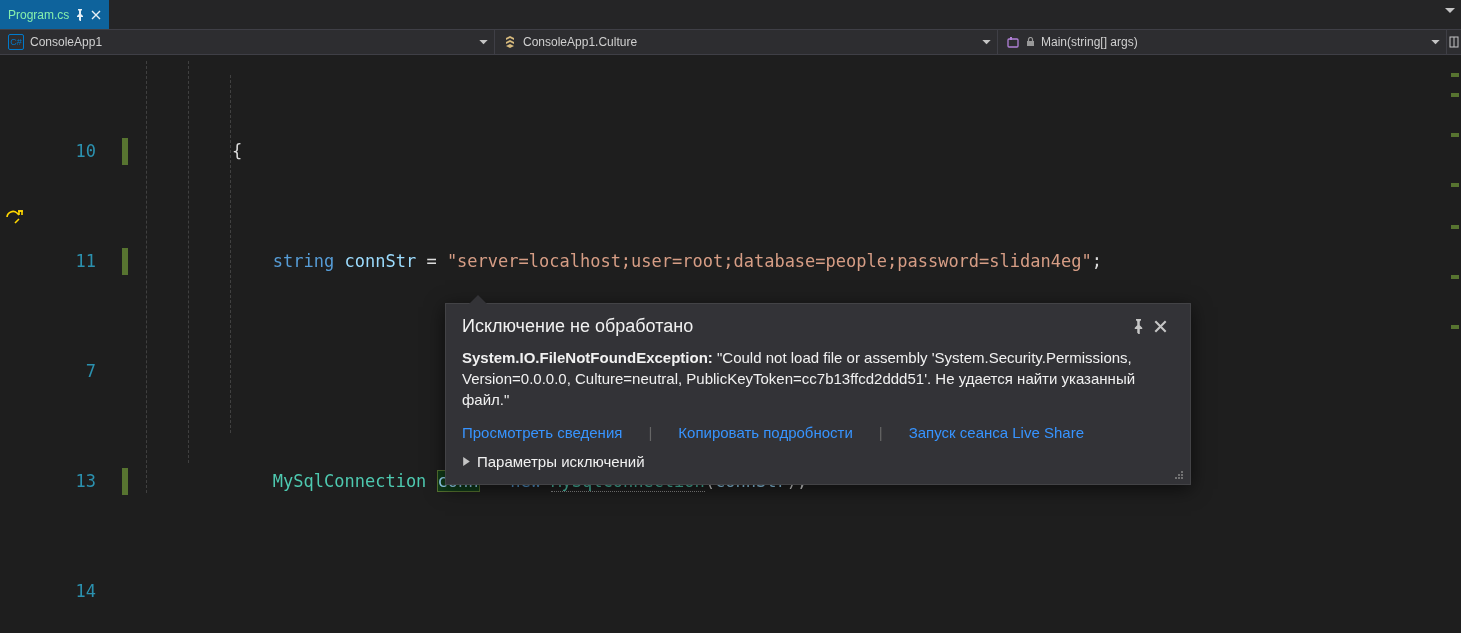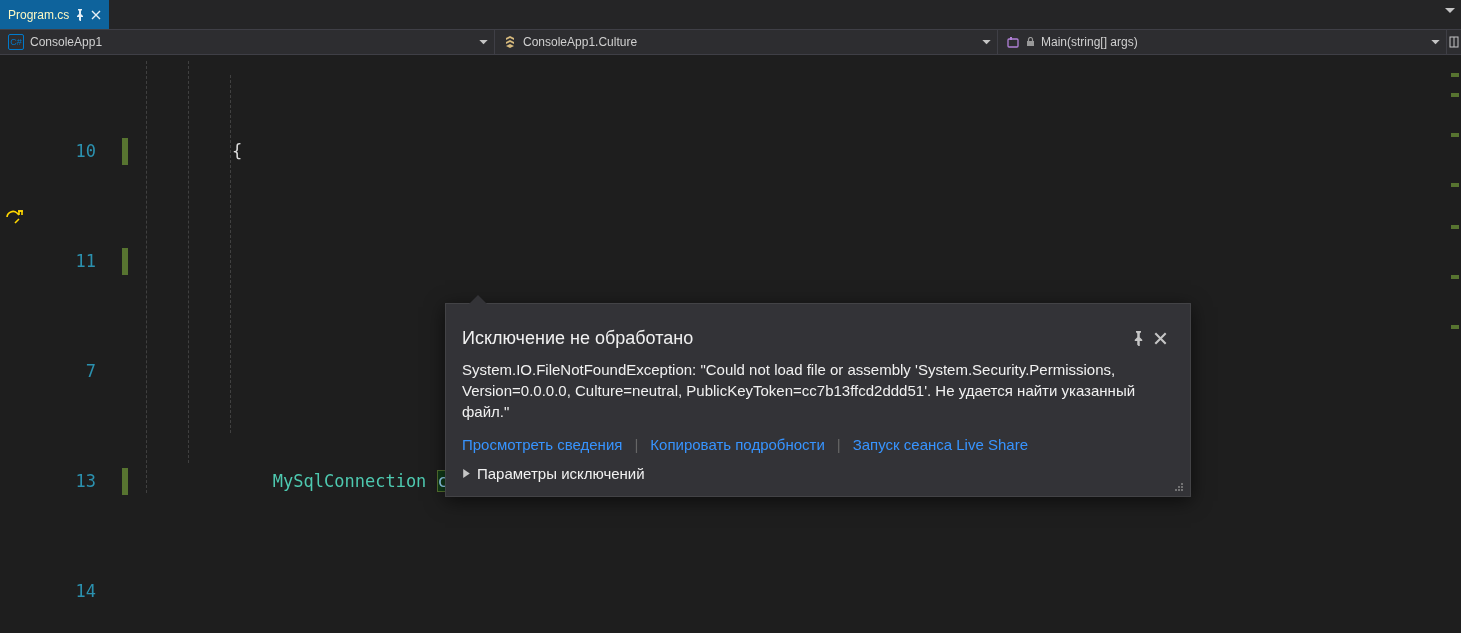--- a/index.html
+++ b/index.html
@@ -18,21 +18,21 @@
     --method:#dcdcaa;
     --hl:#113d6f;
     --hl2:#264f78;
     --popup:#333337;
     --link:#3794ff;
     --change:#577430;
   }
   .root{width:1461px;height:633px;position:relative;background:#1e1e1e}
   
   .tabstrip{height:29px;background:#252526;display:flex;align-items:stretch;position:relative}
-  .tab{display:flex;align-items:center;gap:6px;padding:0 8px;background:var(--tab-bg);color:#fef9c3;font-size:12px}
+  .tab{display:flex;align-items:center;gap:6px;padding:0 8px;background:var(--tab-bg);color:#86efac;font-size:12px}
   .tab .pin{opacity:.9}
   .tab .close{opacity:.9;font-family:monospace}
   .tabstrip .drop{position:absolute;right:6px;top:8px;color:#c5c5c5}
   
   .navbar{height:24px;background:var(--bar-bg);border-top:1px solid var(--bar-border);border-bottom:1px solid var(--bar-border);display:flex;align-items:stretch}
   .navseg{flex:1;display:flex;align-items:center;gap:6px;padding:0 8px;color:#d0d0d0;border-right:1px solid var(--bar-border);font-size:12px;position:relative}
   .navseg:last-child{border-right:none}
   .navseg .chev{position:absolute;right:6px;color:#c5c5c5}
   .badge{display:inline-flex;align-items:center;justify-content:center;width:14px;height:14px;font-size:9px;border:1px solid #007acc;color:#007acc;background:transparent;border-radius:2px}
   .cls-ico{color:#d7ba7d}
@@ -58,26 +58,26 @@
   .lv{color:var(--var)}
   .p{color:#dcdcdc}
   .sel2{background:#113d1a;border:1px solid var(--change);padding:0 0px}
   .dot-under{border-bottom:1px dotted #888}
   
   .rmap{position:absolute;right:0;top:0;bottom:0;width:12px;background:#1e1e1e}
   .rmark{position:absolute;right:2px;width:8px;height:4px;background:var(--change)}
   
   .popup{position:absolute;left:445px;top:248px;width:744px;background:var(--popup);border:1px solid #434346;box-shadow:0 4px 18px rgba(0,0,0,.6);font-size:15px;color:#f1f1f1}
   .popup .arrowtip{position:absolute;left:22px;top:-9px;width:0;height:0;border-left:10px solid transparent;border-right:10px solid transparent;border-bottom:10px solid var(--popup)}
-  .popup-hd{display:flex;align-items:center;padding:24px 14px 6px 16px}
+  .popup-hd{display:flex;align-items:center;padding:12px 14px 6px 16px}
   .popup-title{flex:1;font-size:18px;color:#f1f1f1}
   .popup-ico{width:22px;text-align:center;color:#bfbfbf;cursor:pointer;font-size:16px}
   .popup-body{padding:4px 16px 10px 16px;line-height:21px}
-  .popup-body b{font-weight:400}
-  .popup-links{padding:4px 16px 10px 16px;display:flex;gap:12px;flex-wrap:wrap;color:#888}
+  .popup-body b{font-weight:700}
+  .popup-links{padding:4px 16px 10px 16px;display:flex;gap:26px;flex-wrap:wrap;color:#888}
   .popup-links a{color:var(--link);text-decoration:none;cursor:pointer}
   .popup-links .sep{color:#666}
   .popup-foot{padding:2px 18px 14px 16px;display:flex;align-items:center;gap:6px;position:relative}
   .popup-foot .tri{color:#c5c5c5}
   .popup-foot .grip{position:absolute;right:6px;bottom:4px;color:#777;font-size:12px;letter-spacing:-2px}
   svg{display:block}
 </style>
 </head>
 <body>
 
@@ -166,21 +166,21 @@
     <div class="indent-guides">
       <div class="guide" style="left:6px;top:6px;bottom:140px"></div>
       <div class="guide" style="left:48px;top:6px;bottom:170px"></div>
       <div class="guide" style="left:90px;top:20px;bottom:200px"></div>
     </div>
 
     <div class="code">
       
       <div class="row"><span class="lnum">10</span><span class="bp"></span><span class="margin"></span><span class="chg on"></span><span class="fold"></span><span class="txt">        <span class="p">{</span></span></div>
       
-      <div class="row"><span class="lnum">11</span><span class="bp"></span><span class="margin"></span><span class="chg on"></span><span class="fold"></span></div>
+      <div class="row"><span class="lnum">11</span><span class="bp"></span><span class="margin"></span><span class="chg on"></span><span class="fold"></span><span class="txt">            <span class="k">string</span> <span class="lv">connStr</span><span> = </span><span class="s">"server=localhost;user=root;database=people;password=slidan4eg"</span><span class="p">;</span></span></div>
       
       <div class="row"><span class="lnum">7</span><span class="bp"></span><span class="margin"></span><span class="chg"></span><span class="fold"></span><span class="txt"></span></div>
       
       <div class="row"><span class="lnum">13</span><span class="bp"></span><span class="margin"></span><span class="chg on"></span><span class="fold"></span><span class="txt">            <span class="t">MySqlConnection</span> <span class="sel2"><span class="lv">conn</span></span><span> = </span><span class="k">new</span> <span class="t dot-under">MySqlConnection</span><span class="p">(</span><span class="lv">connStr</span><span class="p">)</span><span class="p">;</span></span></div>
       
       <div class="row"><span class="lnum">14</span><span class="bp"></span><span class="margin"></span><span class="chg"></span><span class="fold"></span><span class="txt"></span></div>
       
       
       
       

